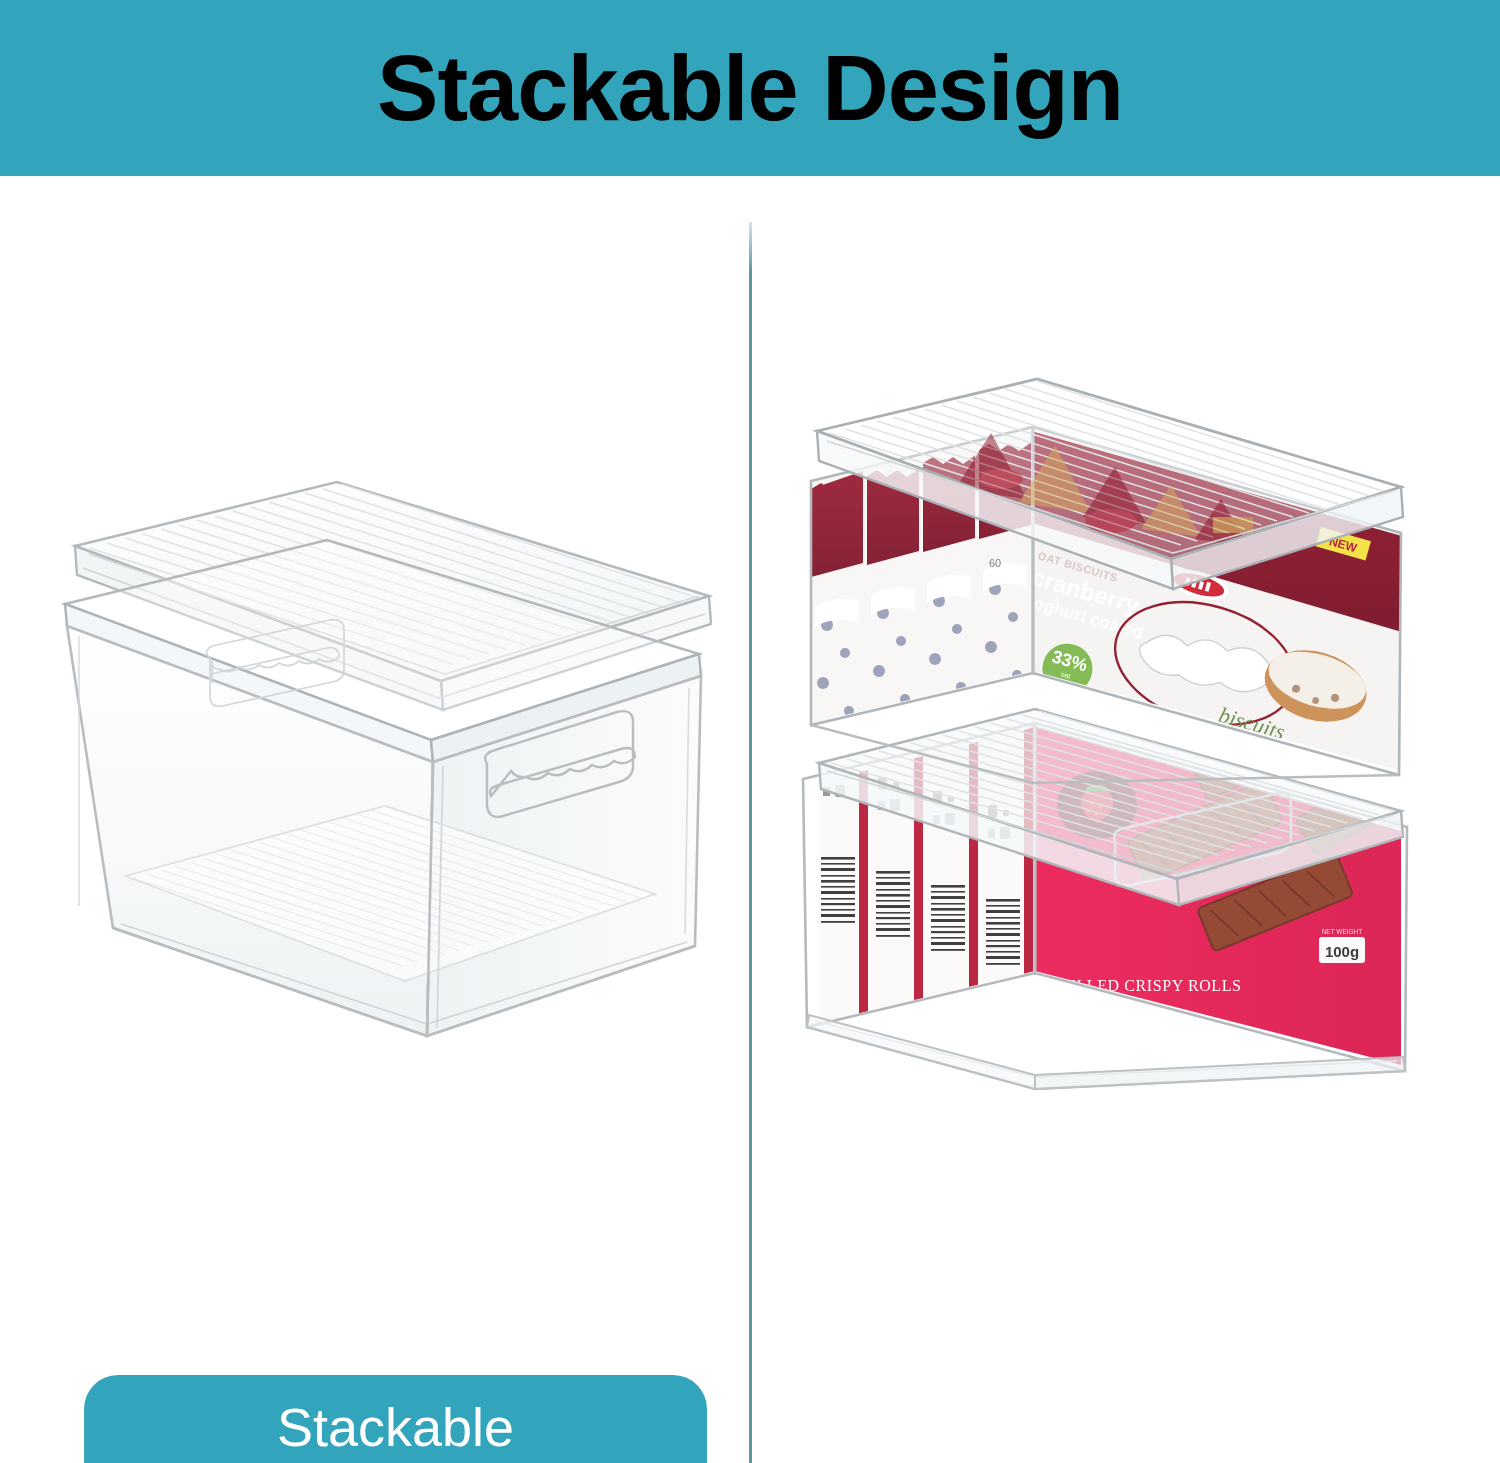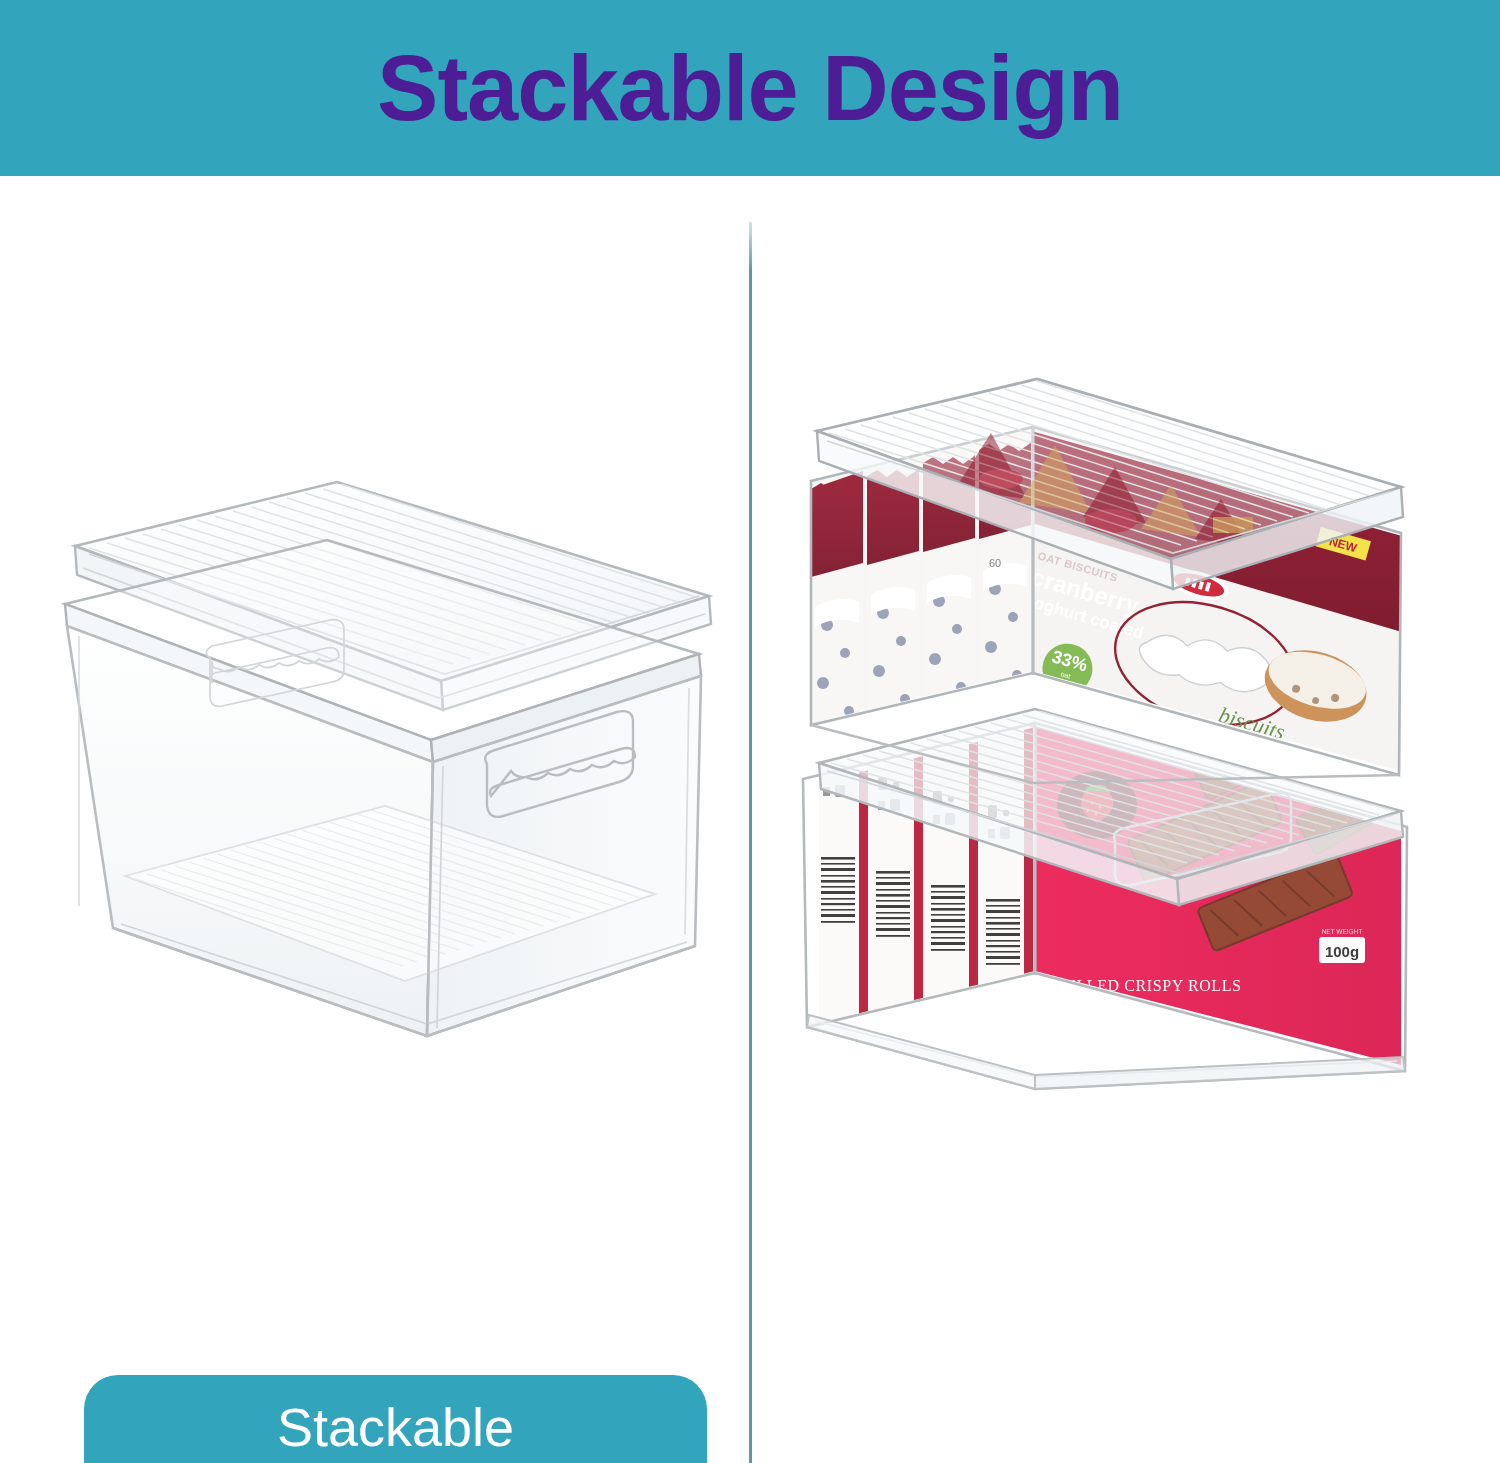--- a/index.html
+++ b/index.html
@@ -11,21 +11,21 @@
   }
   #page { position:relative; width:1500px; height:1463px; background:#fff; }
 
   
   #header-banner {
     position:absolute; left:0; top:0; width:1500px; height:176px;
     background:#32a4bb;
     display:flex; align-items:center; justify-content:center;
   }
   #page-title {
-    color:#4c1d95;
+    color:#000000;
     font-size:92px;
     font-weight:bold;
     letter-spacing:-1px;
     line-height:1;
     text-align:right;
     font-family:"Liberation Sans", sans-serif;
   }
 
   
   #center-divider {

